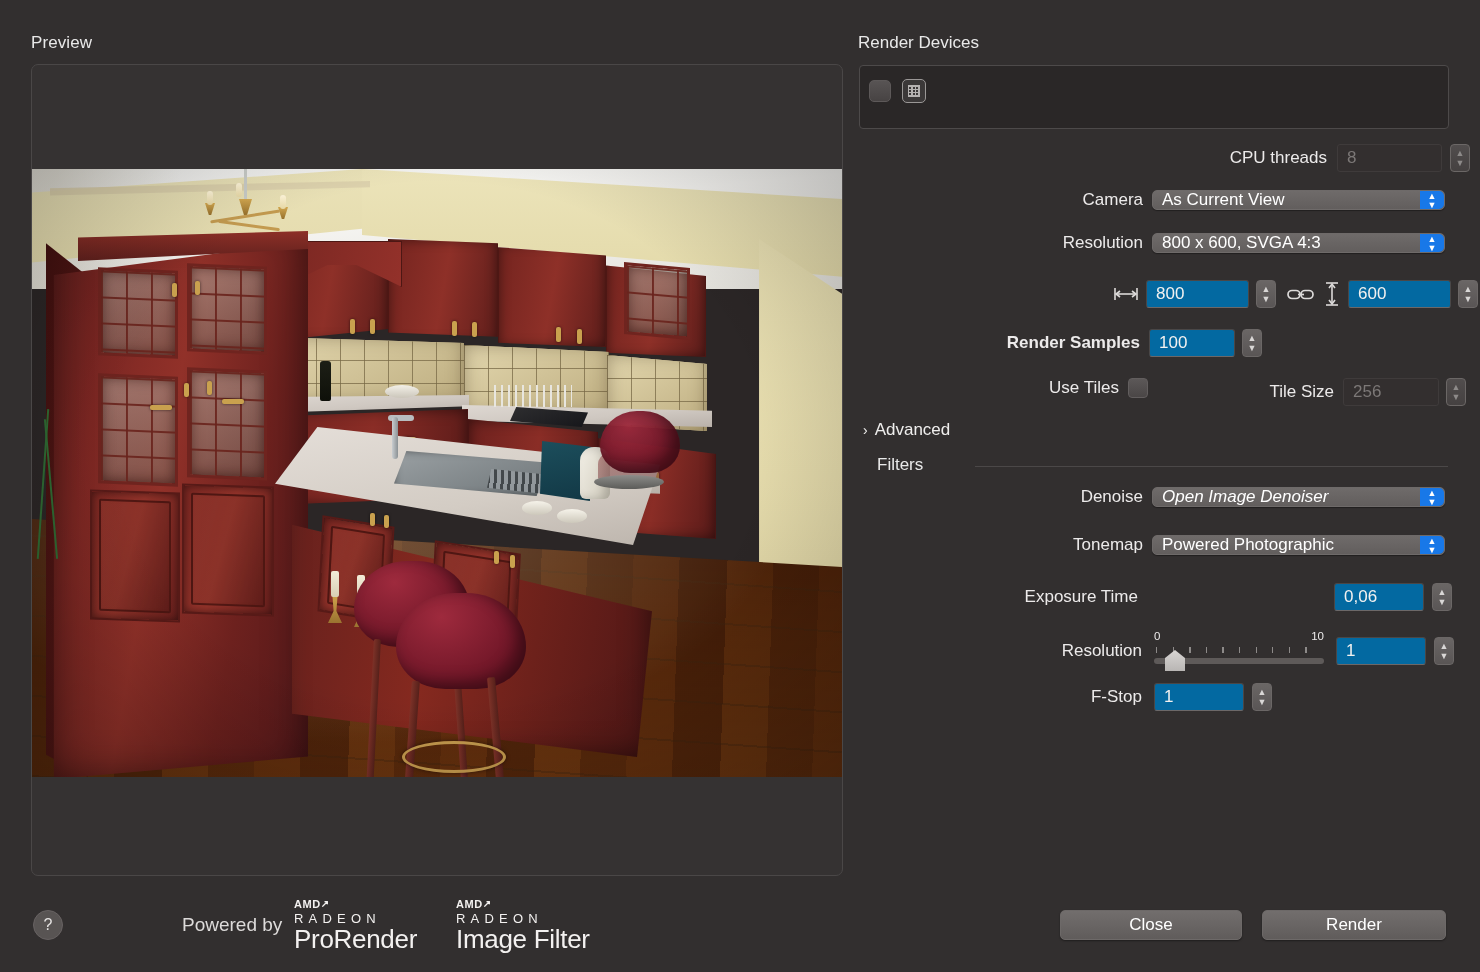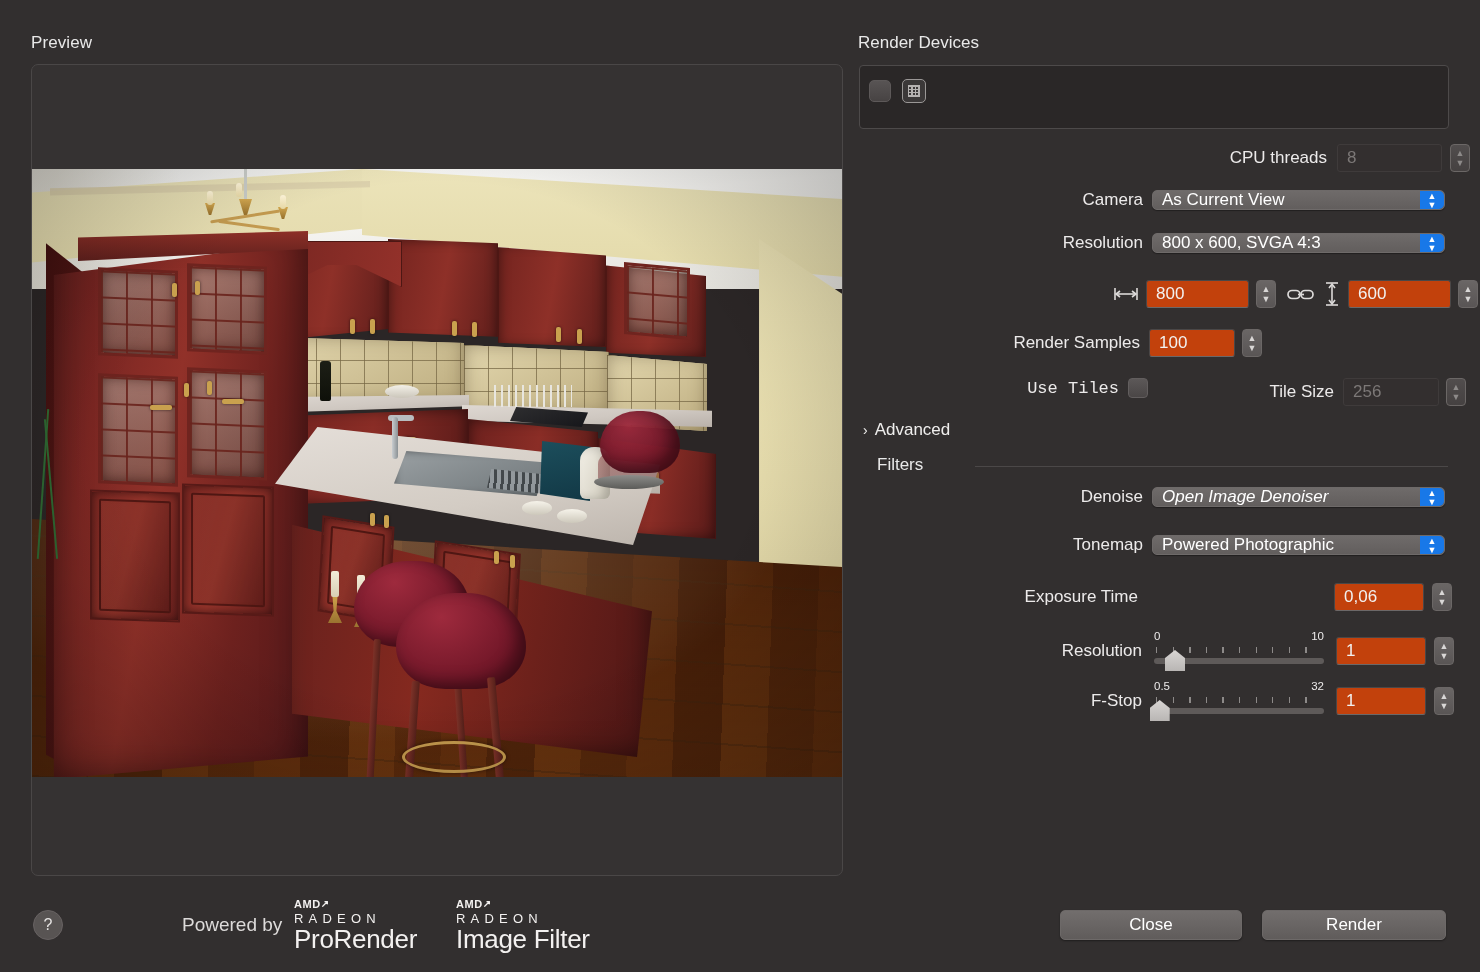--- a/index.html
+++ b/index.html
@@ -302,21 +302,21 @@
   .combo .txt{ font-size:17px; color:#ffffff; padding-left:9px;}
   .combo .arrows{
     position:absolute; right:0; top:0; width:24px; height:100%;
     background:#1878e8; border-radius:0 5px 5px 0;
     display:flex; flex-direction:column; align-items:center; justify-content:center; gap:1px;
   }
   .combo .arrows span{ color:#fff; font-size:9px; line-height:8px;}
 
   .field{
     height:28px; border-radius:3px;
-    background:#c2410c; border:1px solid #4a4747;
+    background:#0369a1; border:1px solid #4a4747;
     border-bottom:1px solid #6c6868;
     display:flex; align-items:center;
   }
   .field .val{ font-size:17px; color:#f2f1f0; padding-left:9px;}
   .field.disabled{ background:#332f2f; border-color:#3f3b3b;}
   .field.disabled .val{ color:#7c7877;}
 
   .stepper{
     width:20px; height:28px; border-radius:4px;
     background:linear-gradient(180deg,#6a6665,#595555);
@@ -613,32 +613,32 @@
     <div class="field" style="width:103px; margin-left:8px;">
       <span class="val">600</span>
     </div>
     <div class="stepper" style="margin-left:7px;">
         <span>▲</span>
         <span>▼</span>
       </div>
   </div>
 
   <div class="row" style="left:985px; top:329px;">
-    <div class="fld-label" style="width:155px;">Render Samples</div>
+    <div class="fld-label" style="width:155px;font-weight:bold;">Render Samples</div>
     <div class="field" style="width:86px; margin-left:9px;">
       <span class="val">100</span>
     </div>
     <div class="stepper" style="margin-left:7px;">
         <span>▲</span>
         <span>▼</span>
       </div>
   </div>
 
   <div class="row" style="left:1023px; top:378px;">
-    <div class="fld-label" style="width:96px;font-family:Liberation Mono, monospace;">Use Tiles</div>
+    <div class="fld-label" style="width:96px;">Use Tiles</div>
     <div class="chk-sm" style="margin-left:9px;"></div>
   </div>
   <div class="row" style="left:1246px; top:378px;">
     <div class="fld-label" style="width:88px;">Tile Size</div>
     <div class="field disabled" style="width:96px; margin-left:9px;">
       <span class="val">256</span>
     </div>
     <div class="stepper disabled" style="margin-left:7px;">
         <span>▲</span>
         <span>▼</span>
@@ -699,27 +699,20 @@
       <span class="val">1</span>
     </div>
     <div class="stepper" style="margin-left:8px;">
         <span>▲</span>
         <span>▼</span>
       </div>
   </div>
 
   <div class="row" style="left:1070px; top:683px;">
     <div class="fld-label" style="width:72px;">F-Stop</div>
-    <div class="slider" style="margin-left:12px;">
-      <span class="smin">0.5</span>
-      <span class="smax">32</span>
-      <span class="ticks"></span>
-      <span class="track"></span>
-      <span class="knob" id="knob-fstop" style="left: calc(1% - 6px);"></span>
-    </div>
     <div class="field" style="width:90px; margin-left:12px;">
       <span class="val">1</span>
     </div>
     <div class="stepper" style="margin-left:8px;">
         <span>▲</span>
         <span>▼</span>
       </div>
   </div>
 
   <div class="btn" style="left:1060px; top:910px; width:182px;">Close</div>

